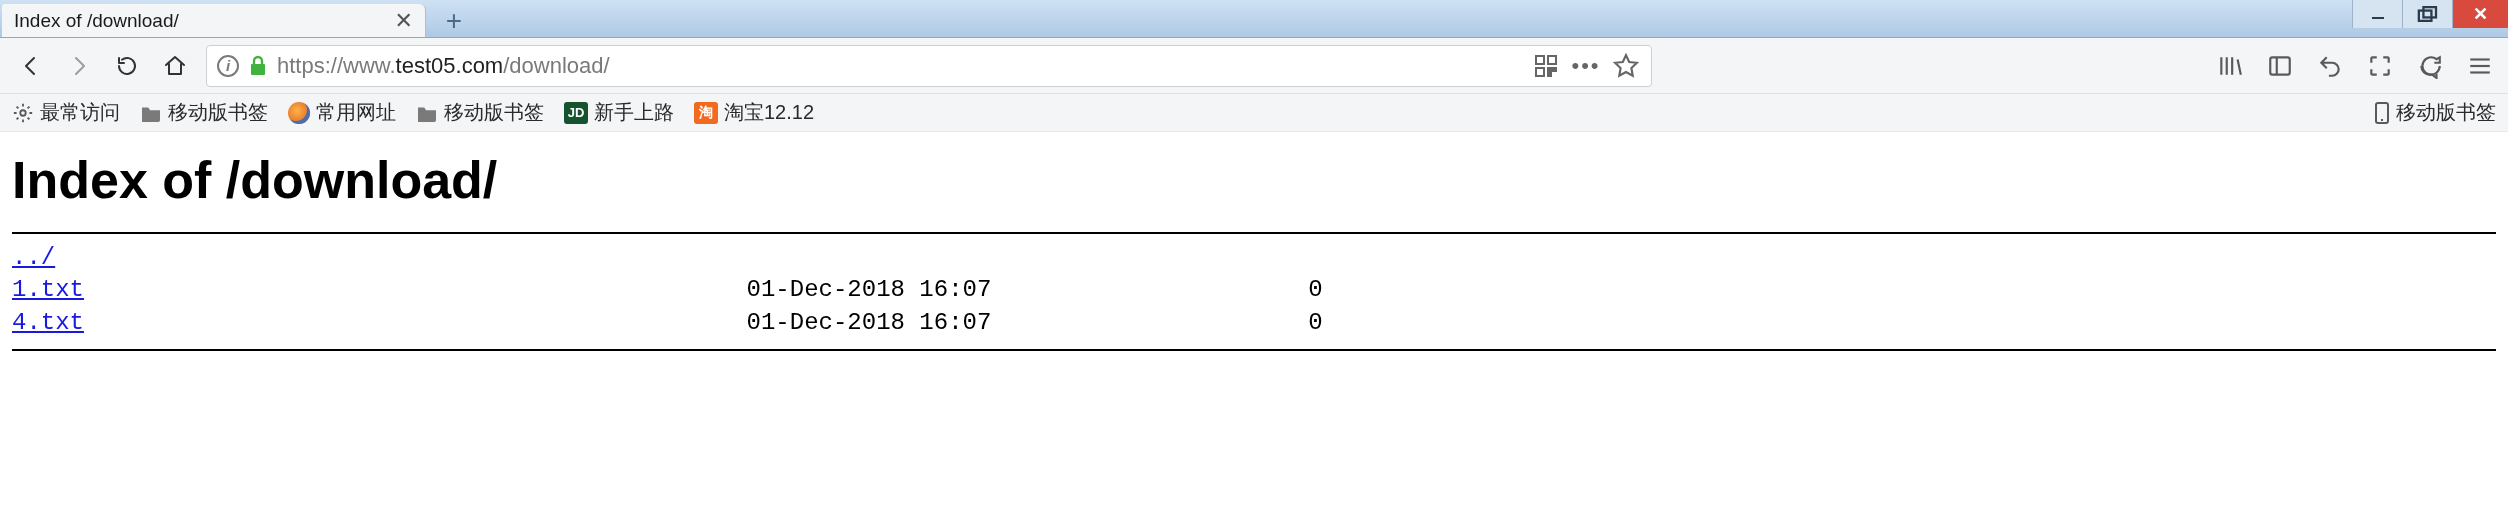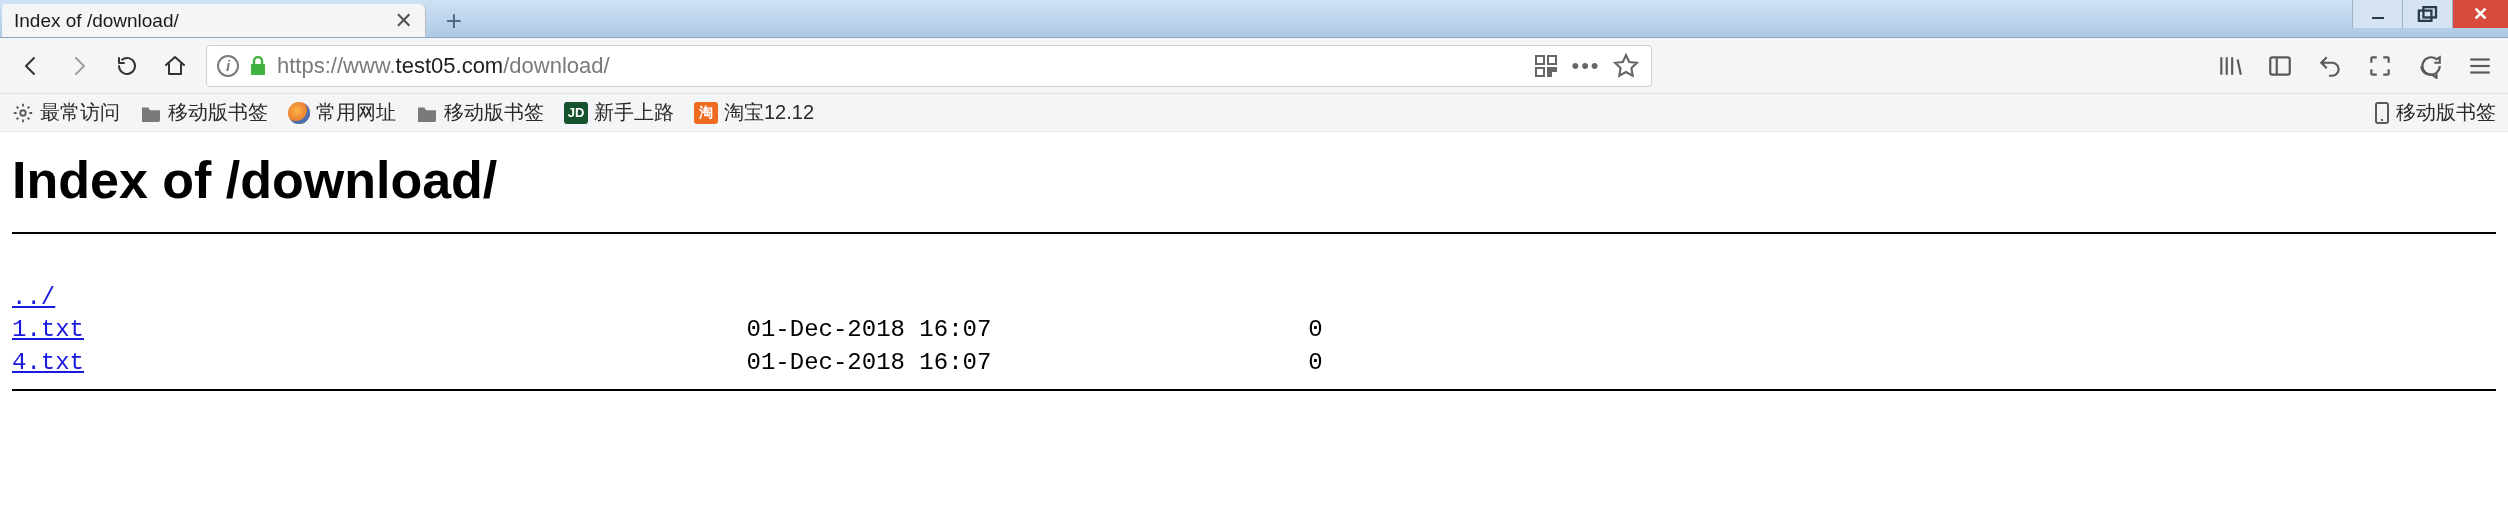--- a/index.html
+++ b/index.html
@@ -136,21 +136,20 @@
   
   .page { padding: 6px 12px; }
   .page h1 { font-family: Arial, sans-serif; font-size: 52px; font-weight: 800; margin: 12px 0 22px 0; color:#000; }
   .page hr { border: none; border-top: 2px solid #000; margin: 0; }
   .listing {
     font-family: "Courier New", monospace;
     font-size: 24px;
     line-height: 1.35;
     white-space: pre;
     padding: 8px 0 10px 0;
-    margin-top: 40px;
   }
   .listing a { color: #1a1adf; text-decoration: underline; }
 </style>
 </head>
 <body>
 
 <div class="titlebar">
   <div class="tab">
     <span>Index of /download/</span>
     <span class="close-x">✕</span>

